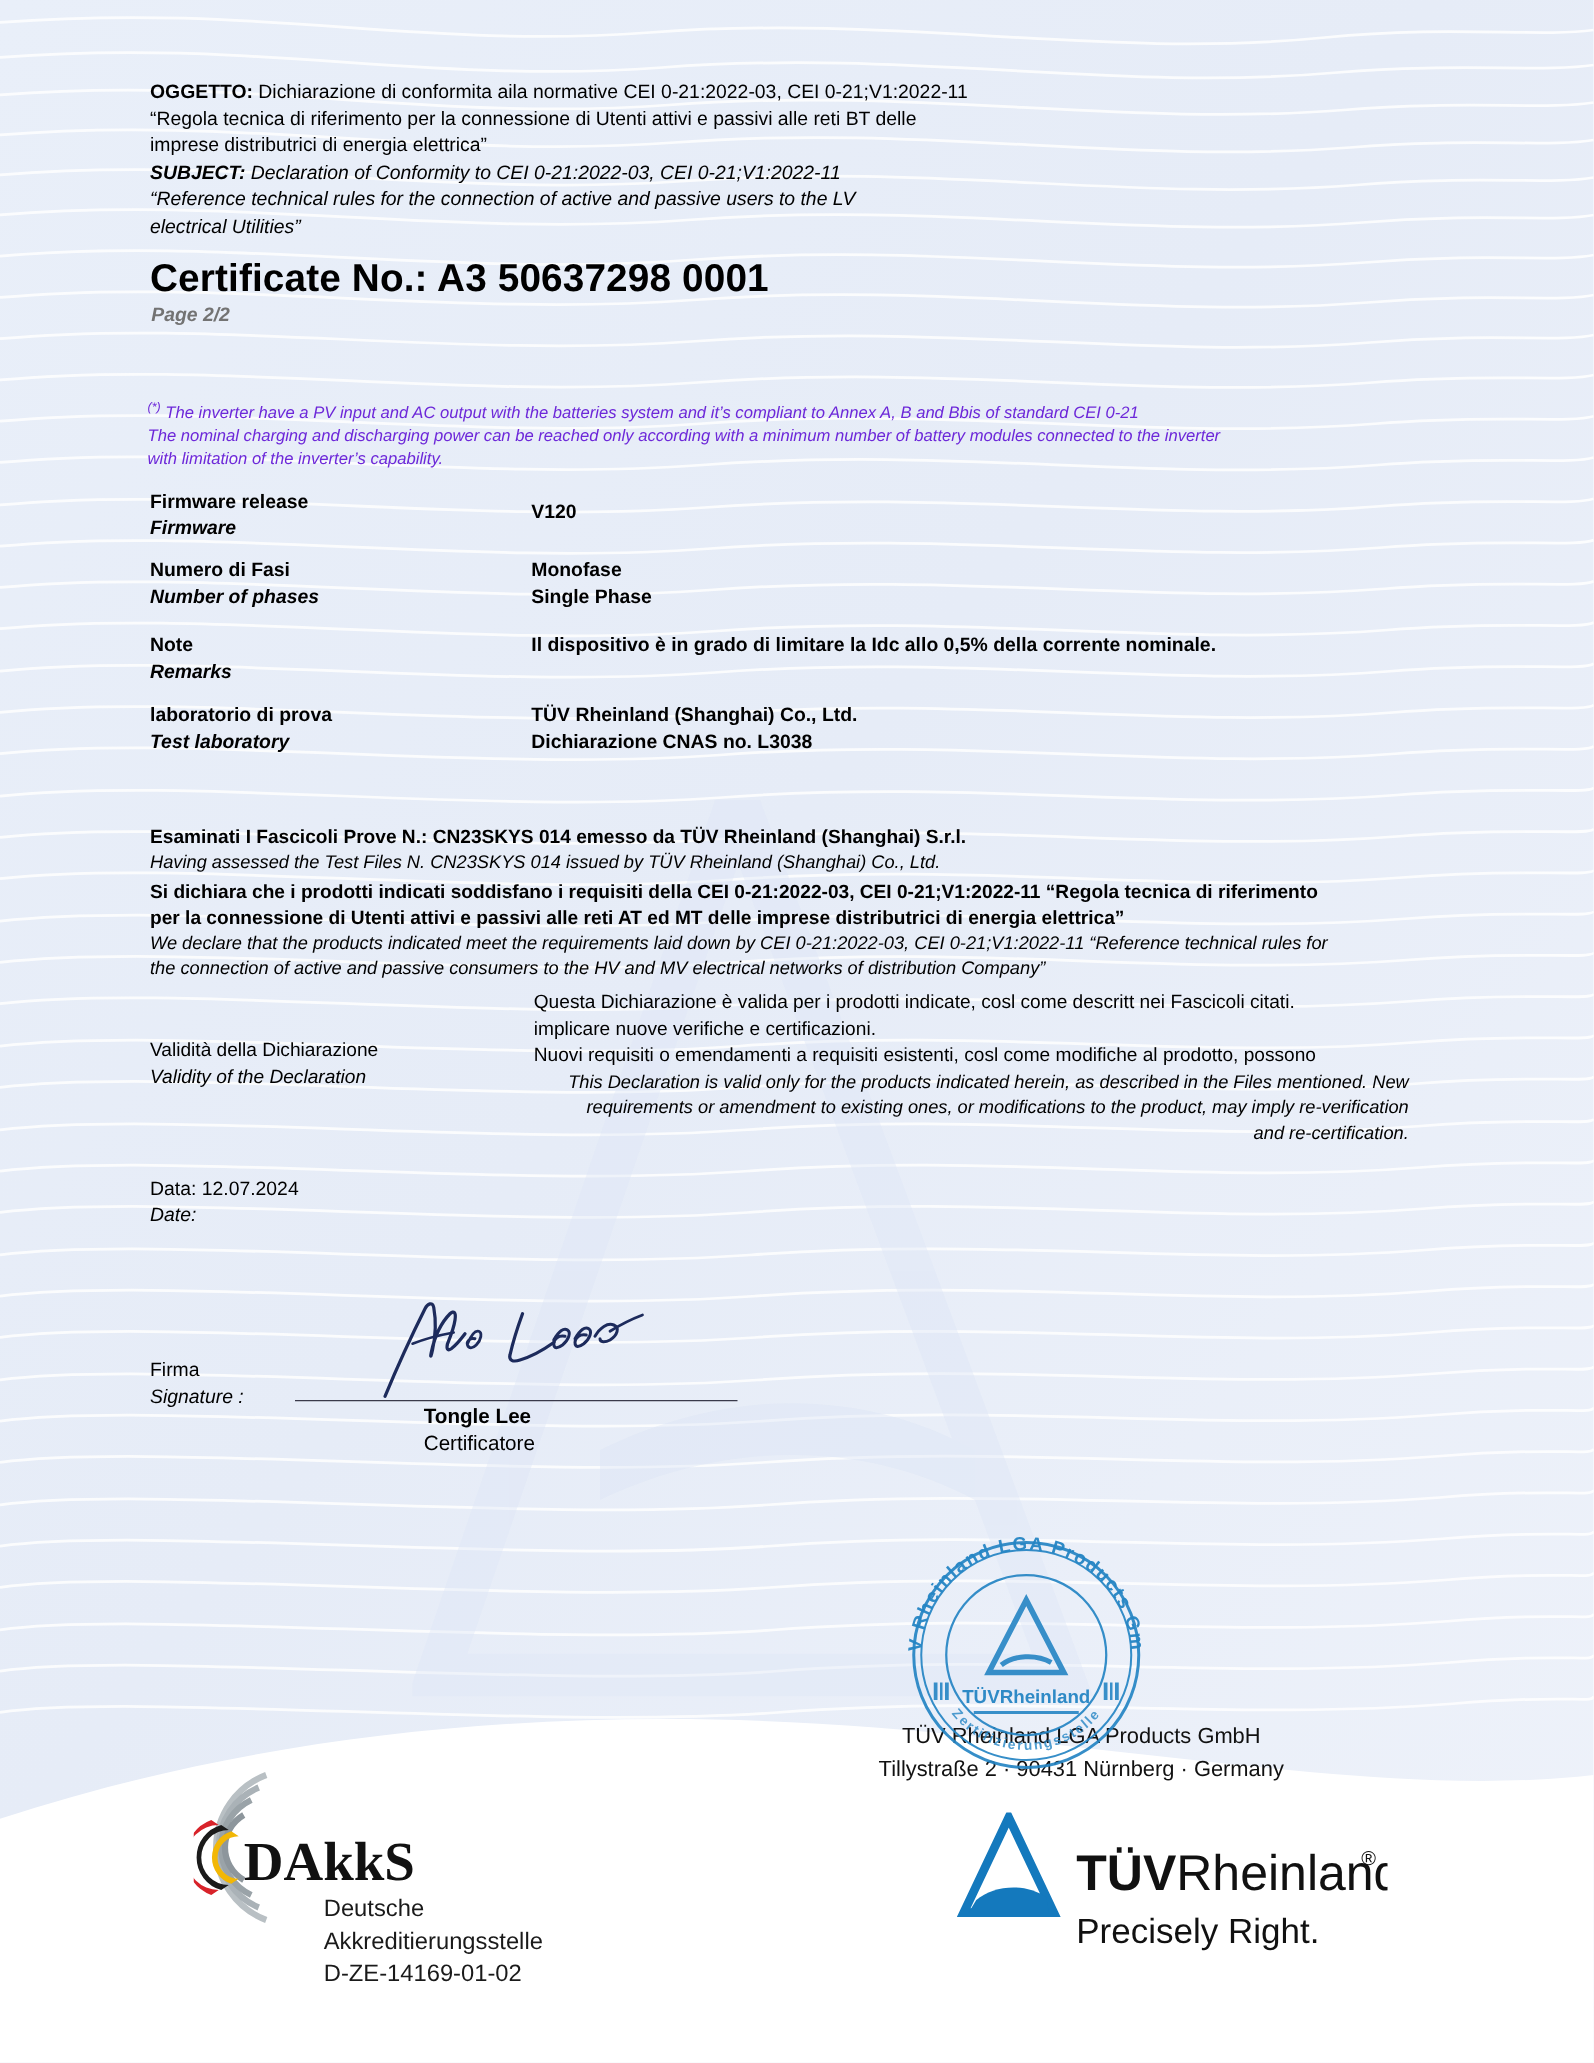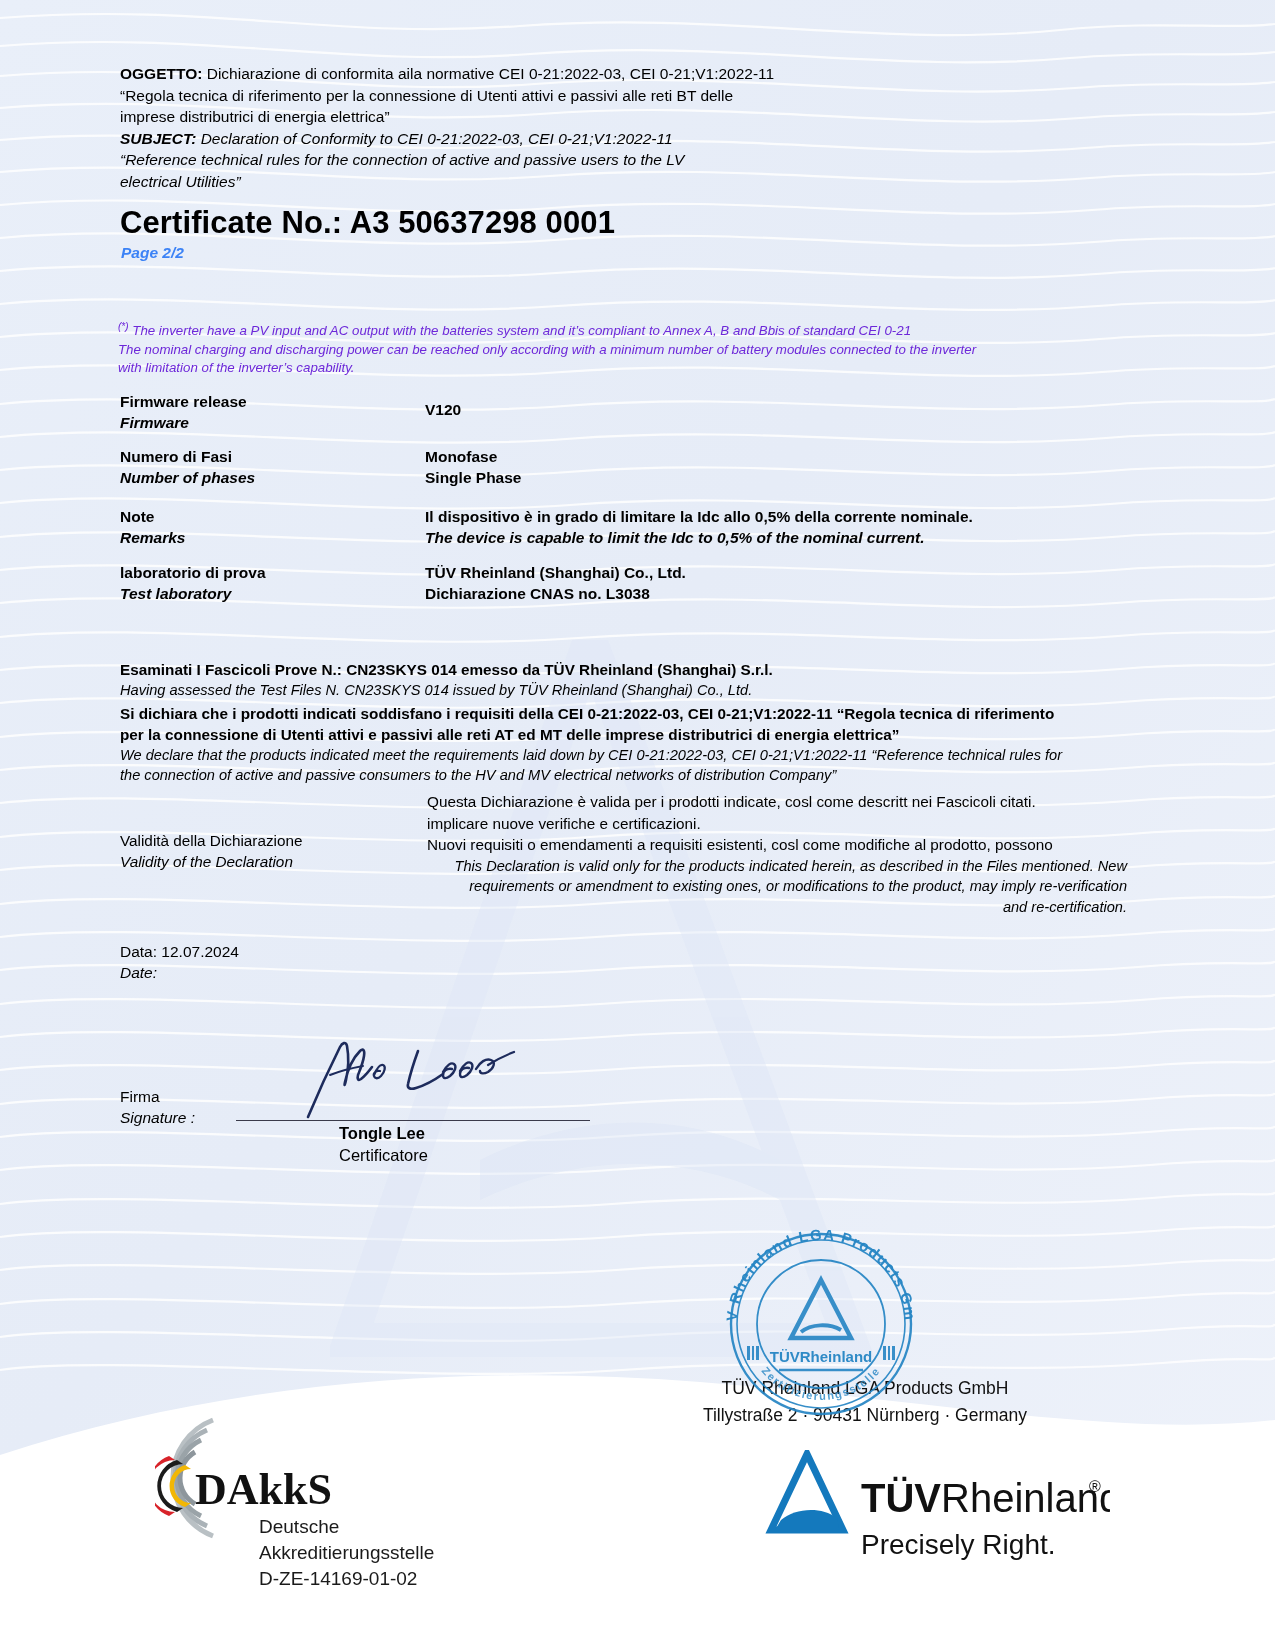--- a/index.html
+++ b/index.html
@@ -67,21 +67,21 @@
     font-size: 31px;
     font-weight: bold;
     letter-spacing: 0.1px;
     color: #000;
   }
   #page-num {
     left: 121px; top: 244px;
     font-size: 15.5px;
     font-style: italic;
     font-weight: bold;
-    color: #3b82f6;
+    color: #737373;
   }
 
   
   #footnote {
     left: 118px; top: 318px; width: 1010px;
     font-size: 13.3px;
     font-style: italic;
     line-height: 18.5px;
     color: #6d28d9;
   }
@@ -297,21 +297,20 @@
     </div>
   </div>
 
   <div class="blk spec-row" id="row-note">
     <div class="spec-label">
       <div class="l1">Note</div>
       <div class="l2">Remarks</div>
     </div>
     <div class="spec-value">
       <div class="l1">Il dispositivo è in grado di limitare la Idc allo 0,5% della corrente nominale.</div>
-      <div class="l2">The device is capable to limit the Idc to 0,5% of the nominal current.</div>
     </div>
   </div>
 
   <div class="blk spec-row" id="row-lab">
     <div class="spec-label">
       <div class="l1">laboratorio di prova</div>
       <div class="l2">Test laboratory</div>
     </div>
     <div class="spec-value">
       <div class="l1">TÜV Rheinland (Shanghai) Co., Ltd.</div>

